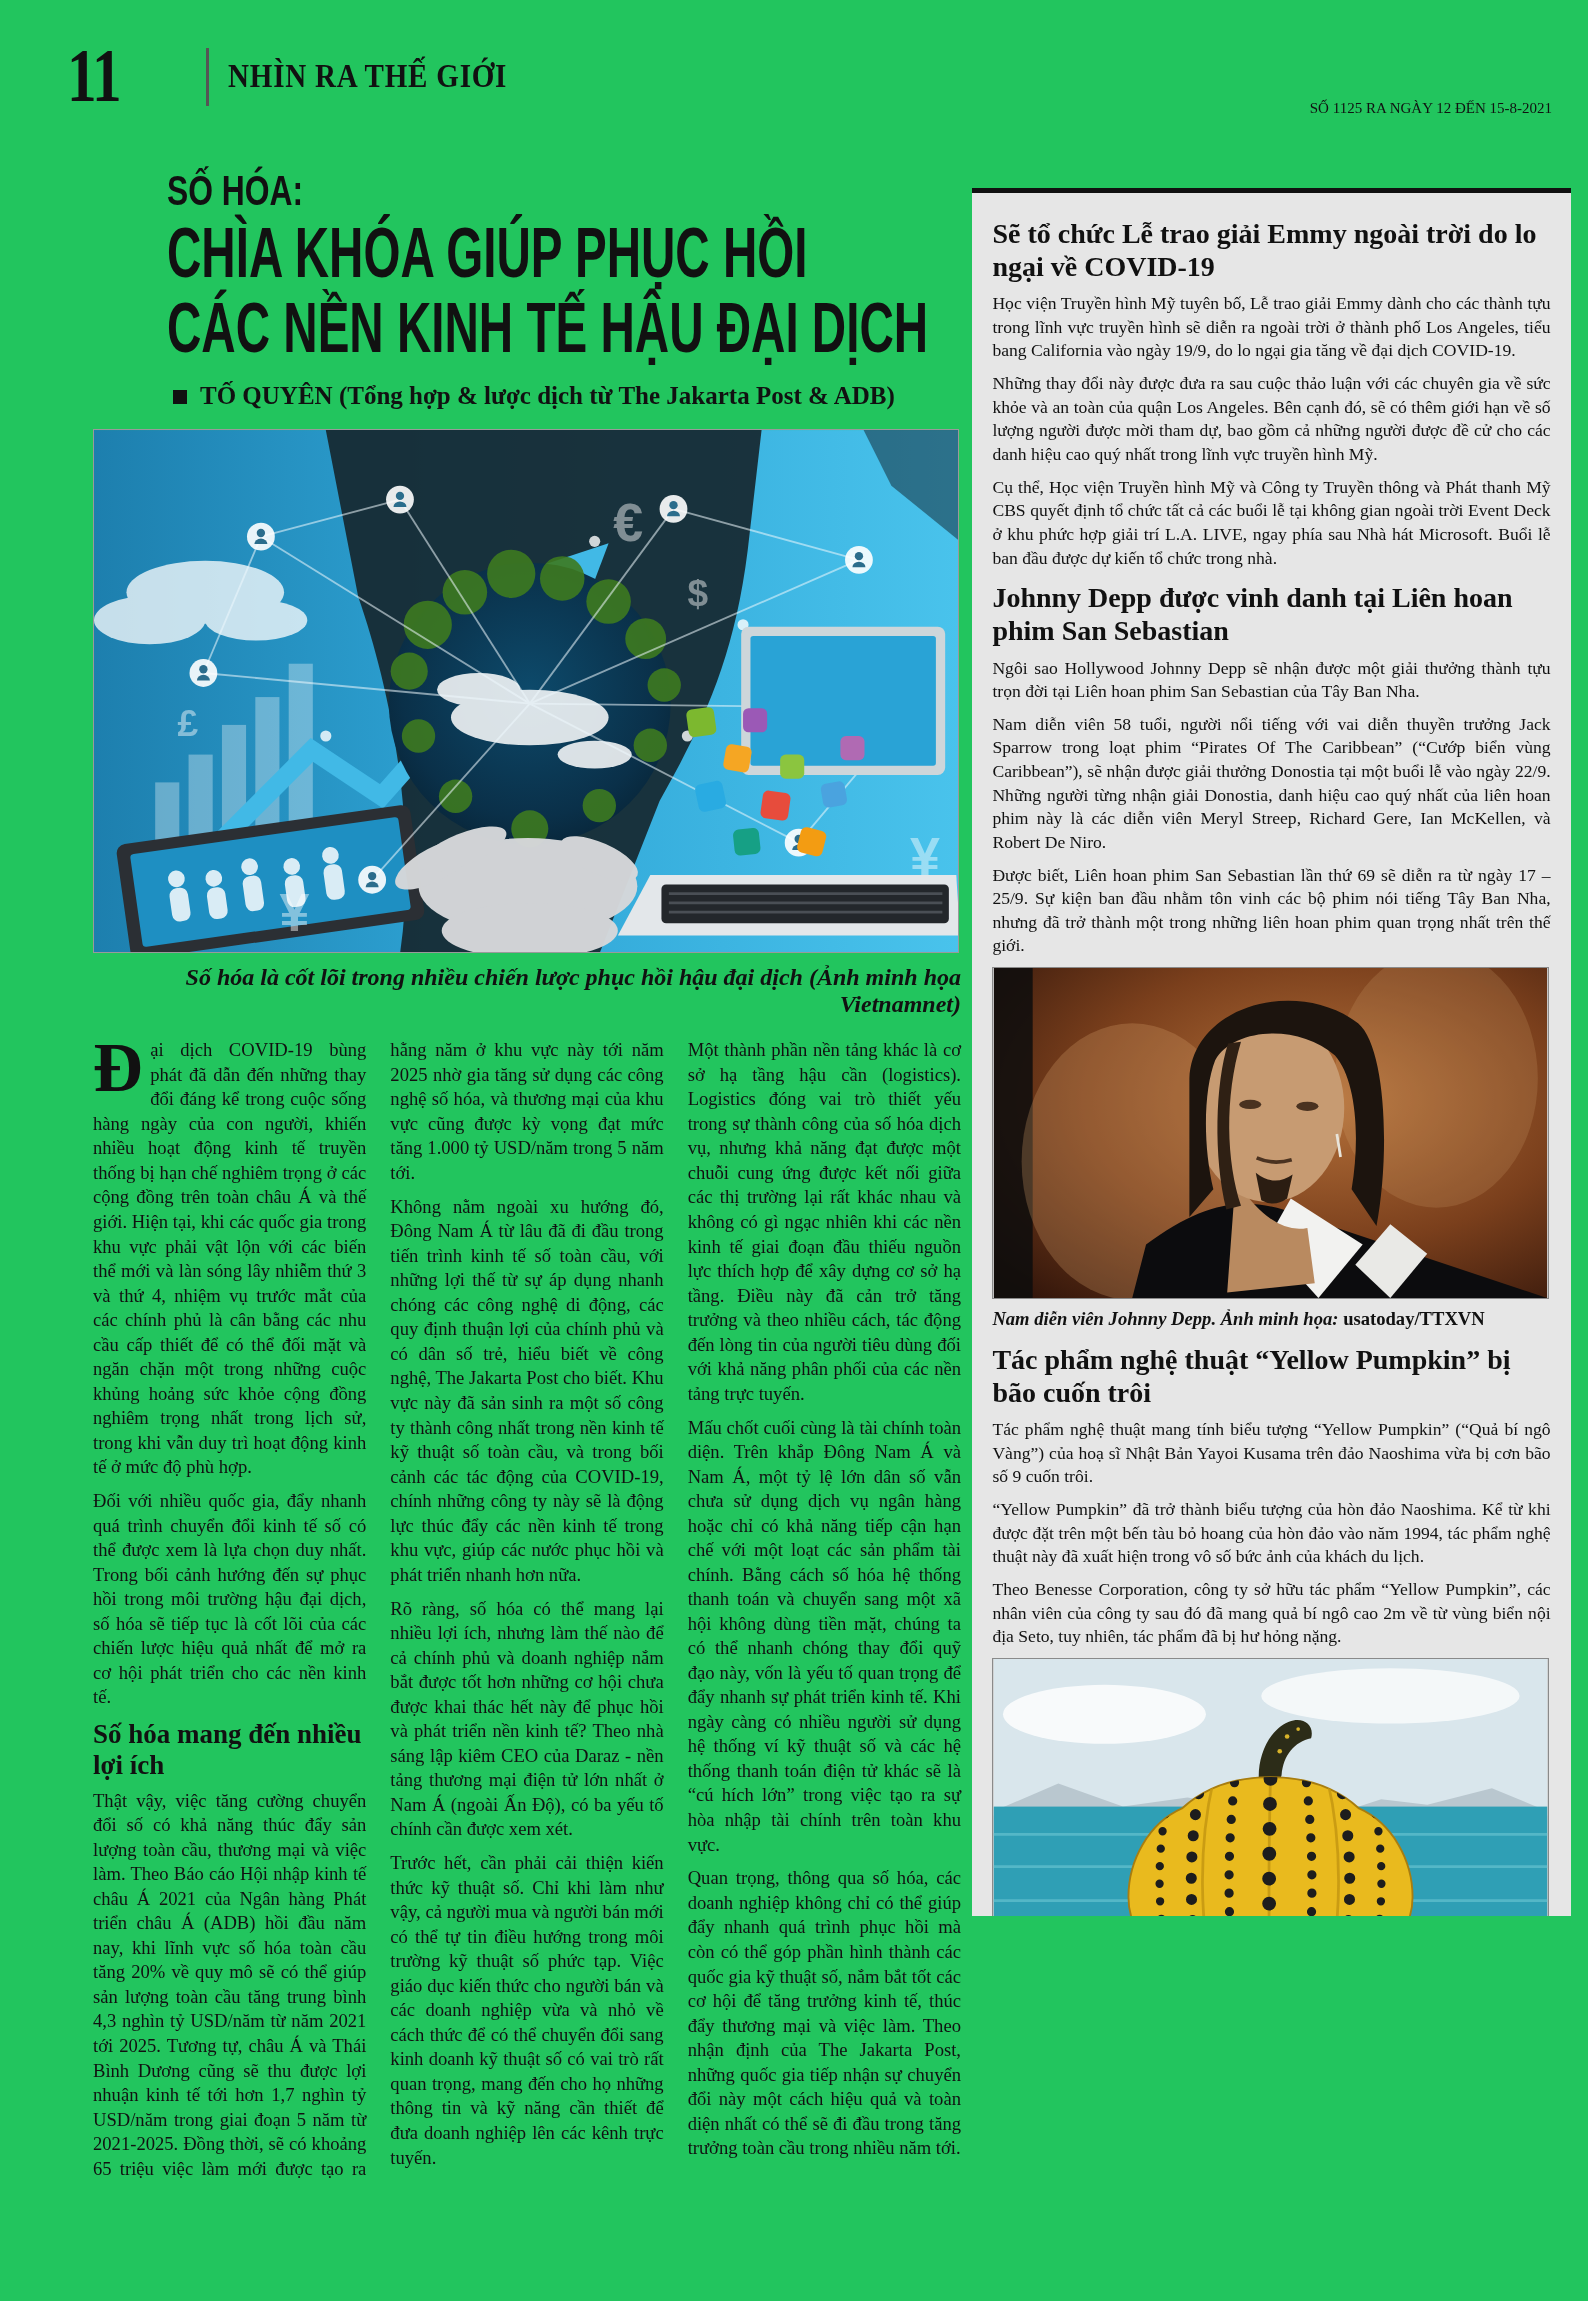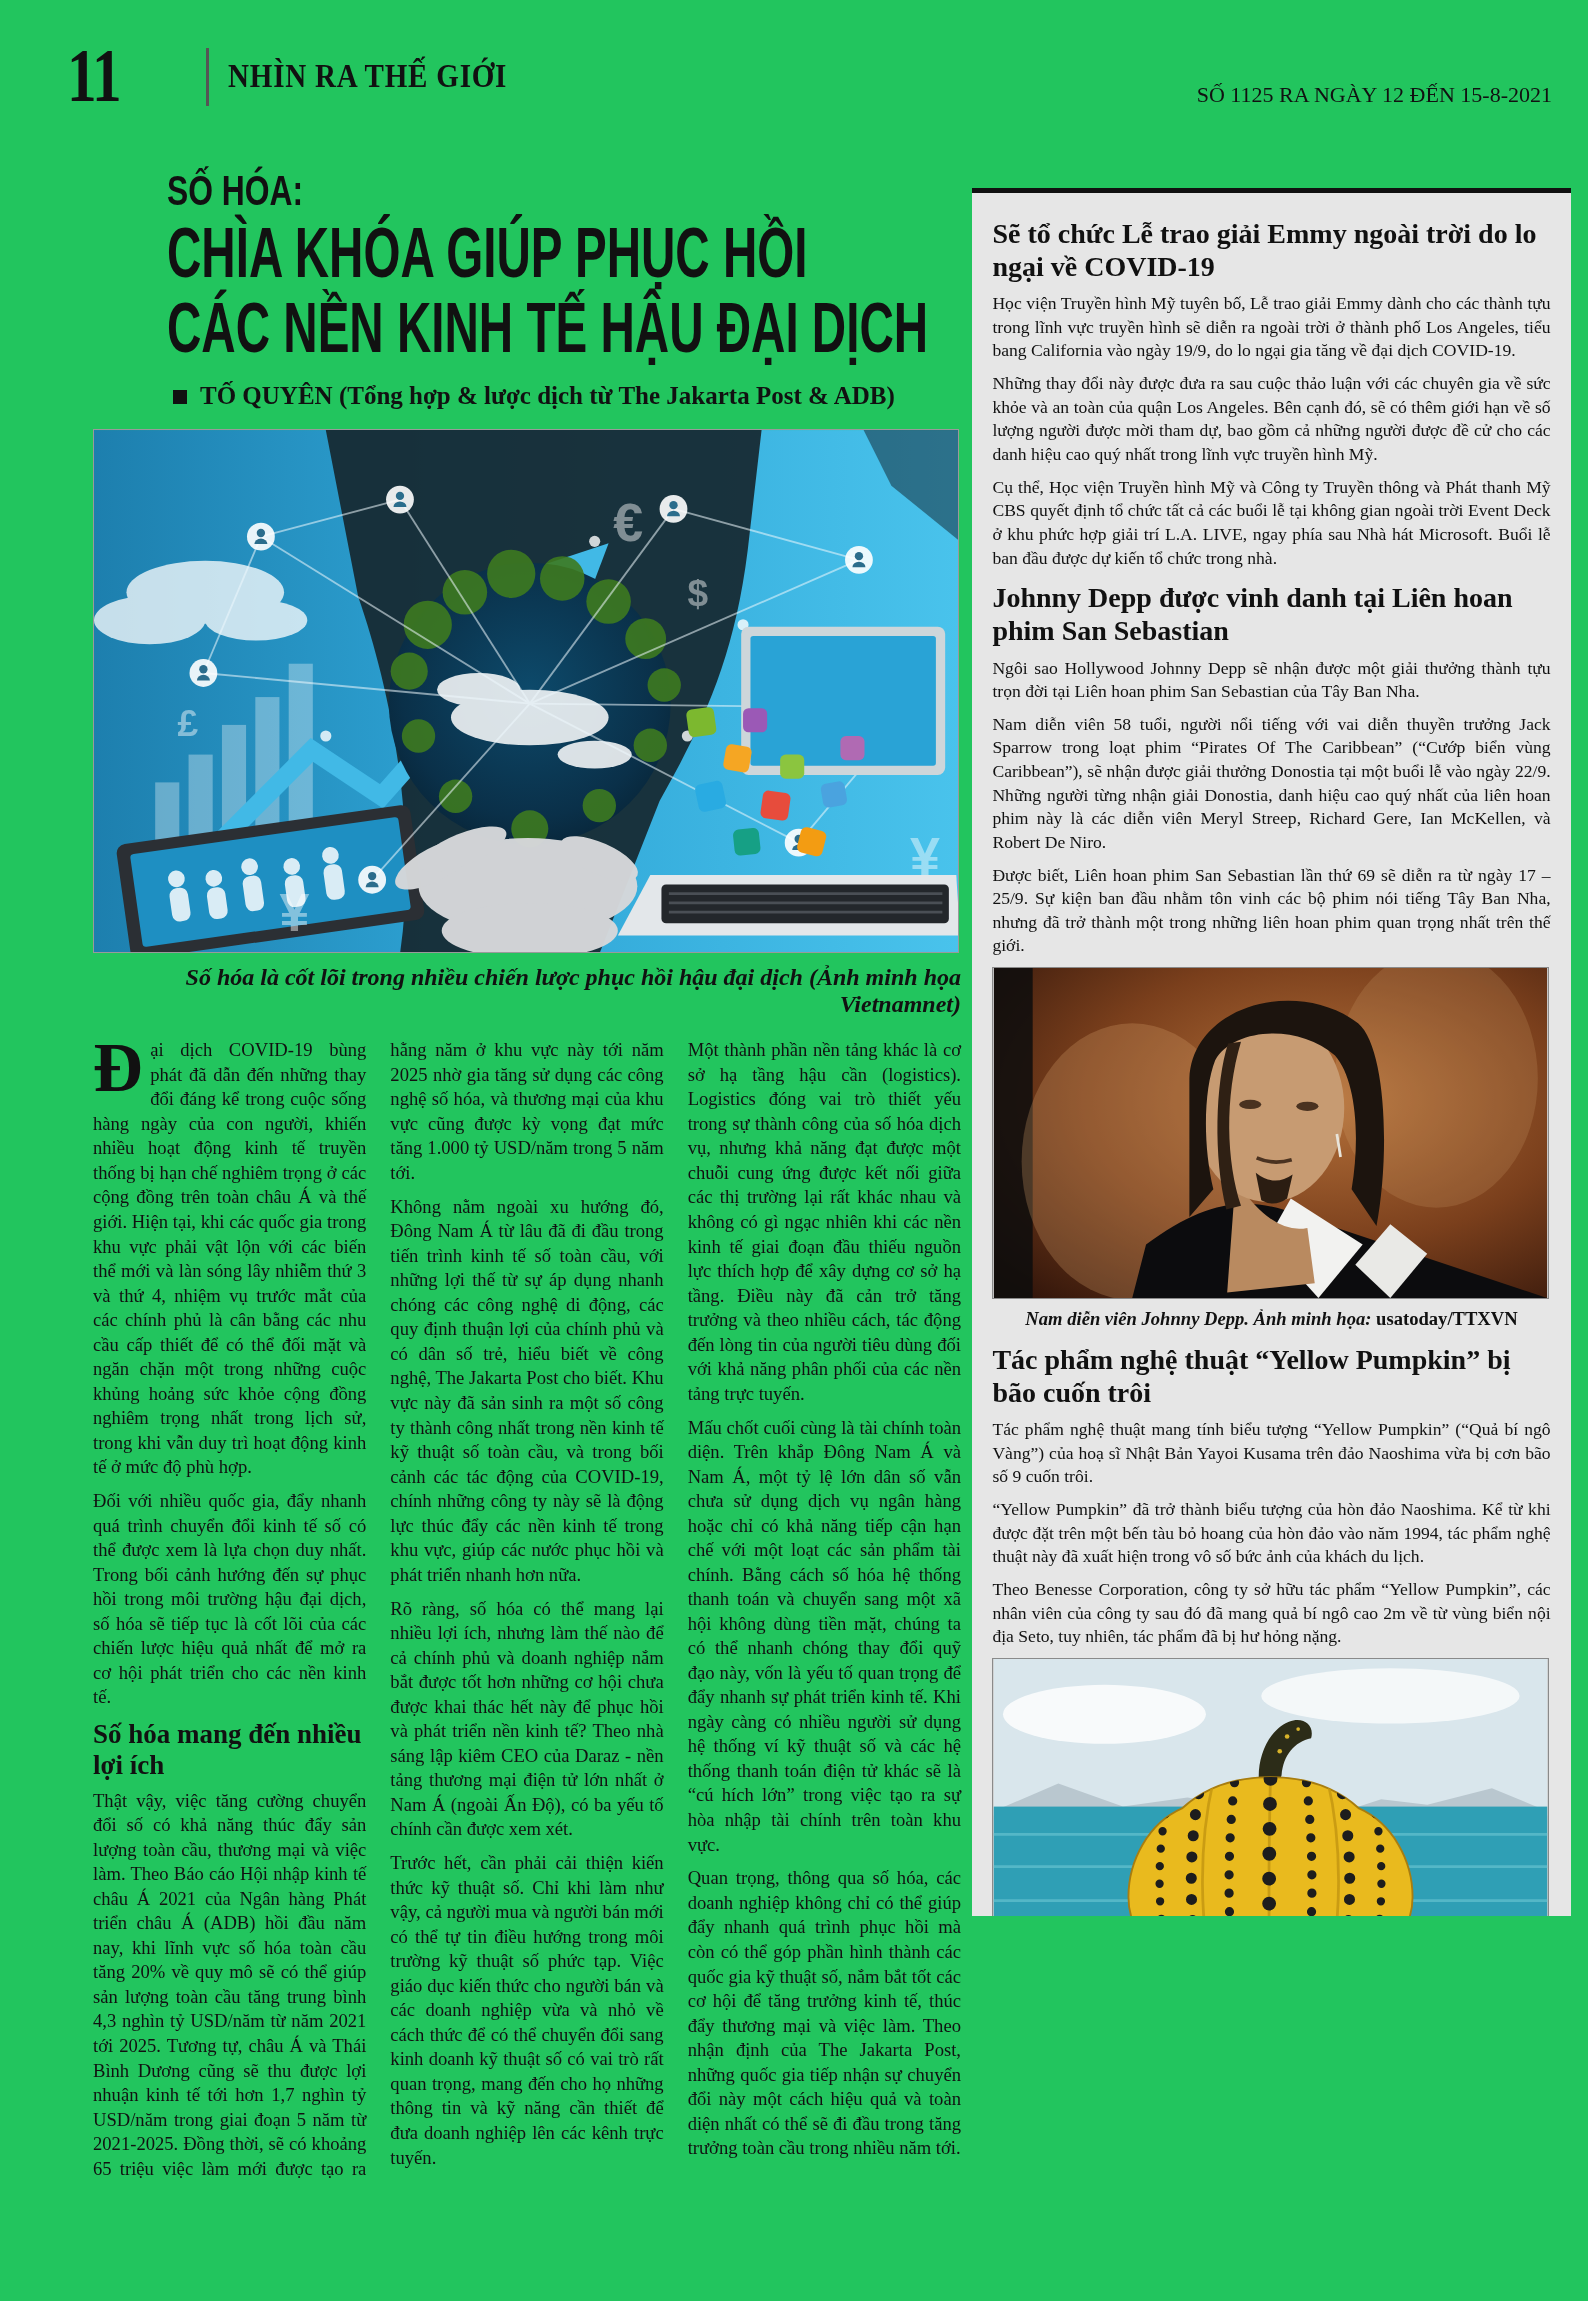--- a/index.html
+++ b/index.html
@@ -4,21 +4,21 @@
 <style>
   html,body{margin:0;padding:0;background:#fff;}
   .page{position:relative;width:1589px;height:2301px;background:#22c55e;overflow:hidden;
         font-family:"Liberation Serif",serif;color:#111;}
   
   .pagenum{position:absolute;left:67px;top:32px;font-family:"Liberation Serif",serif;
            font-weight:bold;font-size:76px;transform:scaleX(.78);transform-origin:0 0;letter-spacing:-1.9px;}
   .hdr-divider{position:absolute;left:206px;top:48px;width:2.8px;height:58px;background:#555;}
   .section-title{position:absolute;left:228px;top:58px;font-size:33px;font-weight:bold;
                  transform:scaleX(.88);transform-origin:0 0;letter-spacing:0.9px;}
-  .issue-line{position:absolute;right:37px;top:82px;font-size:22px;}
+  .issue-line{position:absolute;right:37px;top:100px;font-size:15px;}
   
   .left-col{position:absolute;left:93px;top:160px;width:868px;}
   .kicker{margin:5.6px 0 1.9px 74px;font-family:"Liberation Sans",sans-serif;font-weight:bold;
           font-size:43px;transform:scaleX(.74);transform-origin:0 0;white-space:nowrap;}
   .main-title{margin:1.9px 0 16.7px 74px;font-family:"Liberation Sans",sans-serif;font-weight:bold;
               font-size:71px;line-height:1.05;transform:scaleX(.67);transform-origin:0 0;
               white-space:nowrap;letter-spacing:0px;}
   .byline{margin:5.6px 0 18.6px 80px;font-size:25px;font-weight:bold;}
   .byline .sq{display:inline-block;width:14px;height:14px;background:#111;margin-right:13px;}
   .main-photo{width:866px;height:524px;border:0.9px solid #9a9a9a;box-sizing:border-box;overflow:hidden;}
@@ -30,21 +30,21 @@
   .subhead{font-weight:bold;font-size:27px;line-height:1.15;margin:7.4px 0 7.4px 0;text-align:left;
            break-inside:avoid;}
   .ital{}
   
   .sidebar{position:absolute;left:972px;top:188px;width:599px;height:1728px;background:#e6e6e6;
            border-top:5.6px solid #111;box-sizing:border-box;padding:13px 20.4px 9.3px 20.4px;overflow:hidden;}
   .sb-title{font-size:28px;font-weight:bold;line-height:1.18;margin:11px 0 9.3px 0;}
   .sidebar p.sb{margin:0 0 9.3px 0;text-align:justify;font-size:17.6px;line-height:1.34;}
   .sb-photo{width:557px;border:0.9px solid #8a8a8a;box-sizing:border-box;background:#ccc;
             margin:3.7px 0 7.4px 0;overflow:hidden;}
-  .sb-caption{font-size:18.6px;font-weight:bold;font-style:italic;line-height:1.25;margin:0 0 13px 0;text-align:center;}
+  .sb-caption{font-size:18.6px;font-weight:bold;font-style:italic;line-height:1.25;margin:0 0 13px 0;}
   .sb-caption .src{font-style:normal;}
   .credit{text-align:right;font-size:19.5px;font-weight:bold;margin-top:8px;}
   .credit .rest{font-style:italic;}
 </style>
 </head>
 <body>
 
 <div class="page">
 
   <div class="pagenum">11</div>

